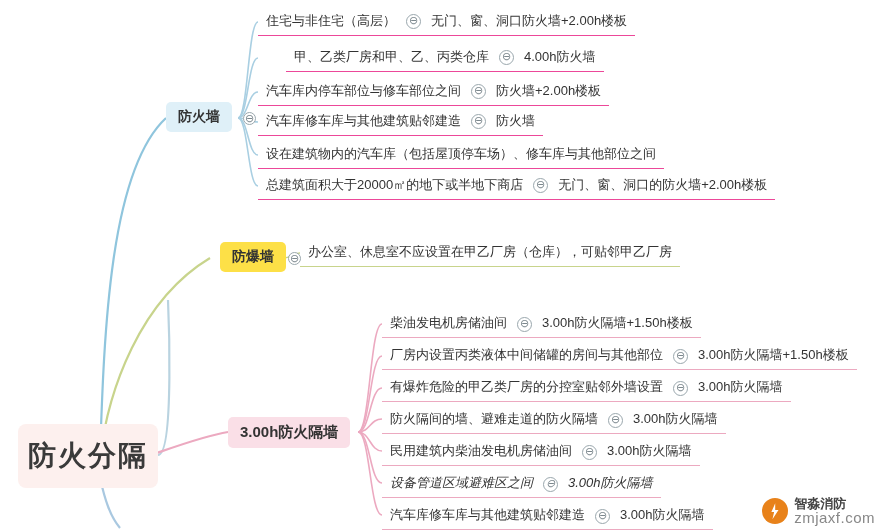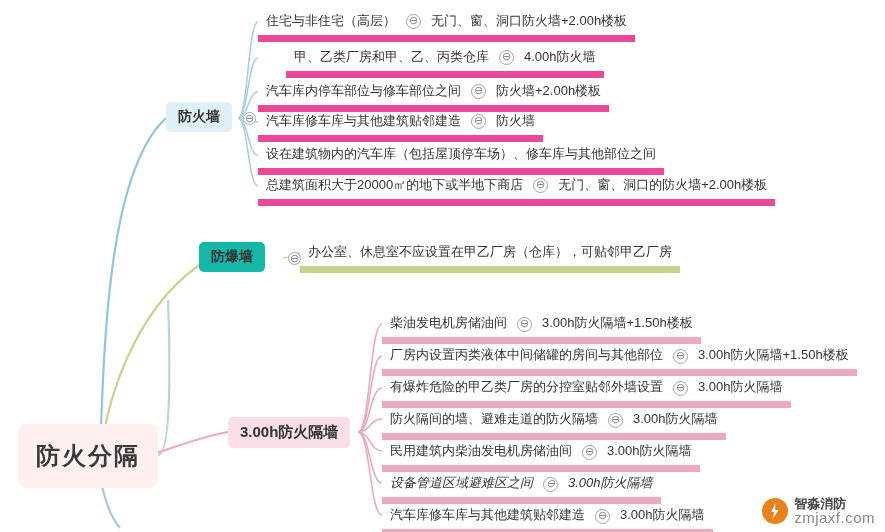--- a/index.html
+++ b/index.html
@@ -37,21 +37,21 @@
   .root {
     left: 18px;
     top: 424px;
     width: 140px;
     height: 64px;
     background: #fdf0ee;
     border-radius: 8px;
     display: flex;
     align-items: center;
     justify-content: center;
-    font-size: 24px;
+    font-size: 28px;
     font-weight: bold;
     color: #3a3a3a;
     letter-spacing: 2px;
   }
   
   .branch {
     border-radius: 5px;
     display: flex;
     align-items: center;
     justify-content: center;
@@ -59,38 +59,38 @@
     font-weight: bold;
     color: #333;
     padding: 6px 12px;
   }
   .branch-fhq {
     left: 166px;
     top: 102px;
     background: #dff0f8;
   }
   .branch-fbq {
-    left: 199px;
+    left: 220px;
     top: 242px;
-    background: #14b8a6;
+    background: #fde047;
   }
   .branch-fhgq {
     left: 228px;
     top: 417px;
     background: #fadfe7;
     font-size: 15px;
   }
   
   .leaf {
     display: flex;
     align-items: center;
     font-size: 13px;
     color: #333;
     padding: 4px 8px 5px 8px;
-    border-bottom: 7px solid #ec4899;
+    border-bottom: 1px solid #ec4899;
     background: transparent;
   }
   .leaf .seg {
     display: inline-block;
   }
   .leaf .collapse {
     display: inline-block;
     width: 13px;
     height: 13px;
     border: 1px solid #9aa7ad;

